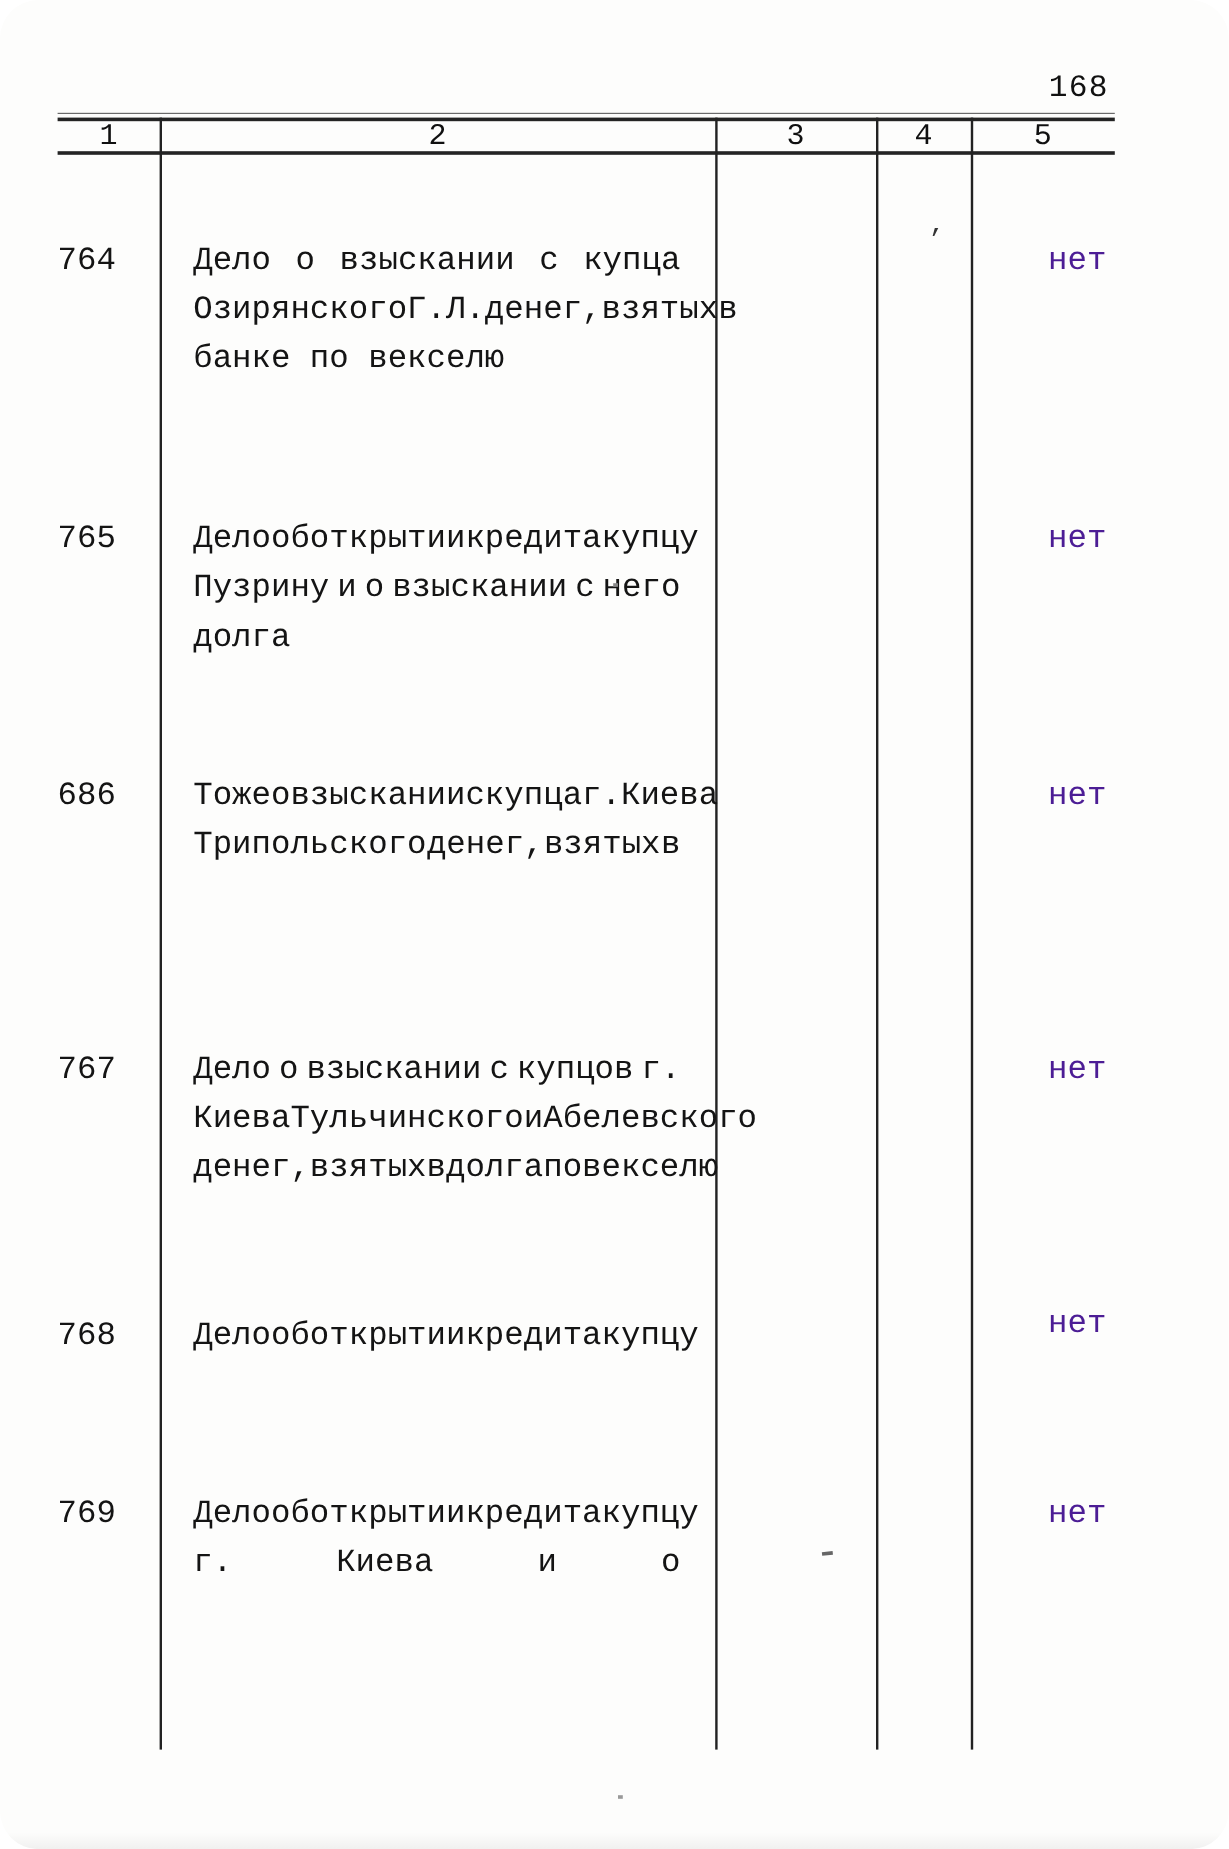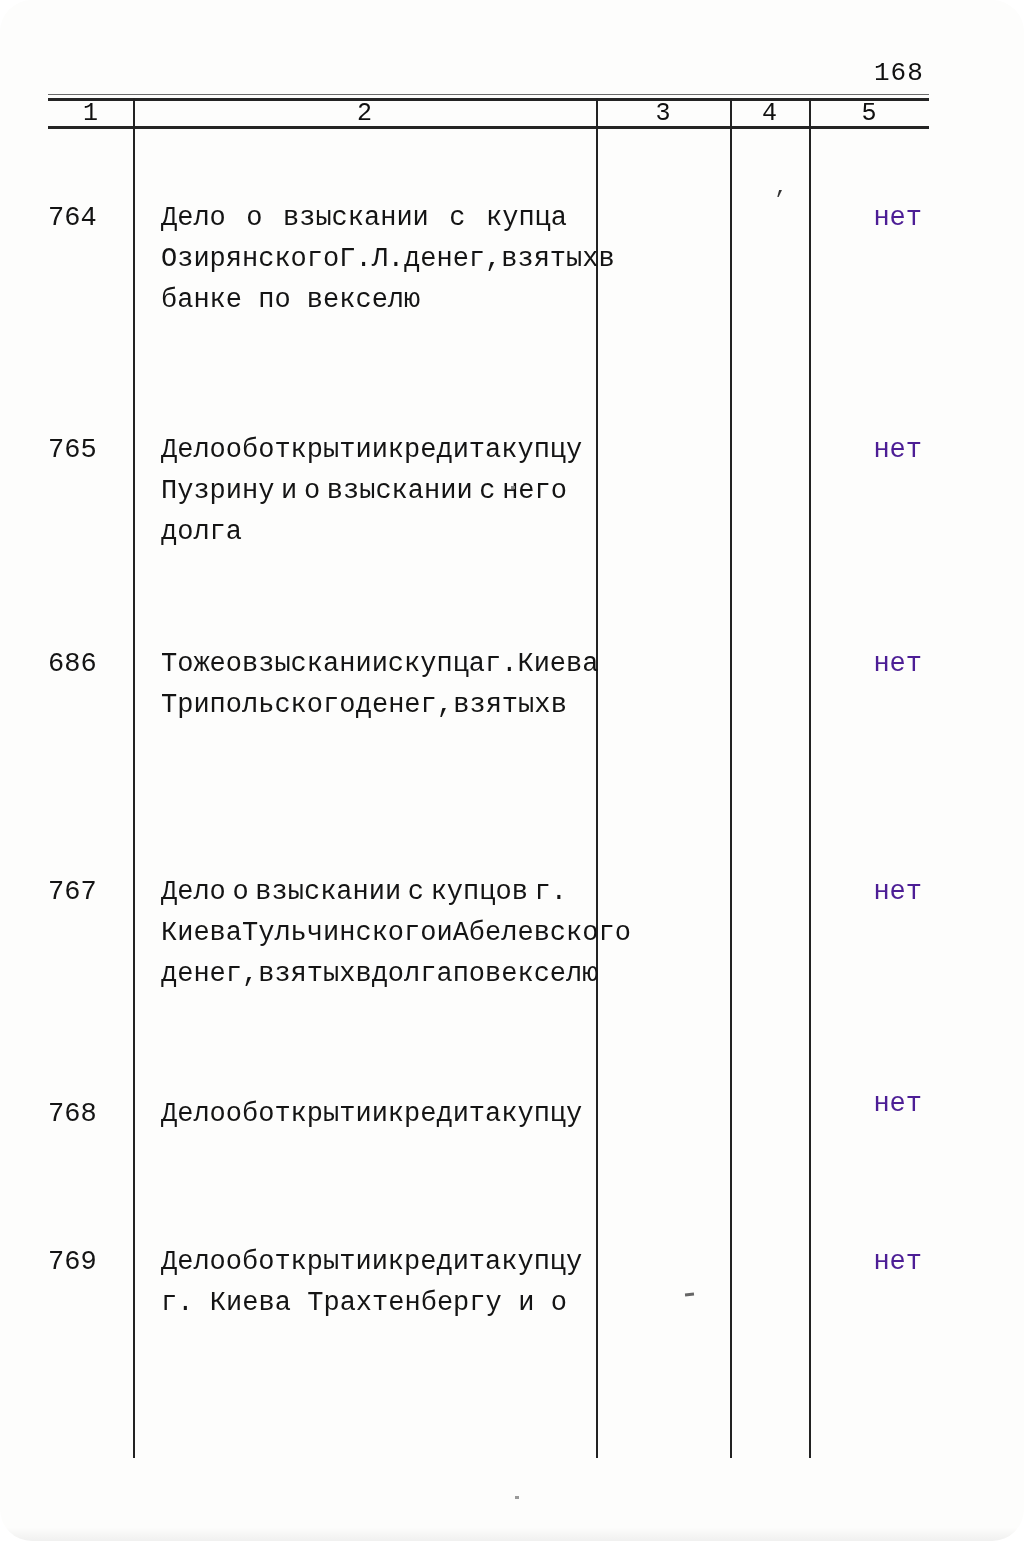--- a/index.html
+++ b/index.html
@@ -182,21 +182,20 @@
           <div class="line just">
             <span>Дело</span>
             <span>об</span>
             <span>открытии</span>
             <span>кредита</span>
             <span>купцу</span>
           </div>
           <div class="line just">
             <span>г.</span>
             <span>Киева</span>
-            <span>Трахтенбергу</span>
             <span>и</span>
             <span>о</span>
           </div>
         </div>
         <div class="status" style="top: 0px;">нет</div>
       </div>
     </div>
 
   <div class="speck apos" style="left:773px;top:196px;">’</div>
   <div class="speck" style="left:511px;top:486px;width:4px;height:3px;background:#888;"></div>

